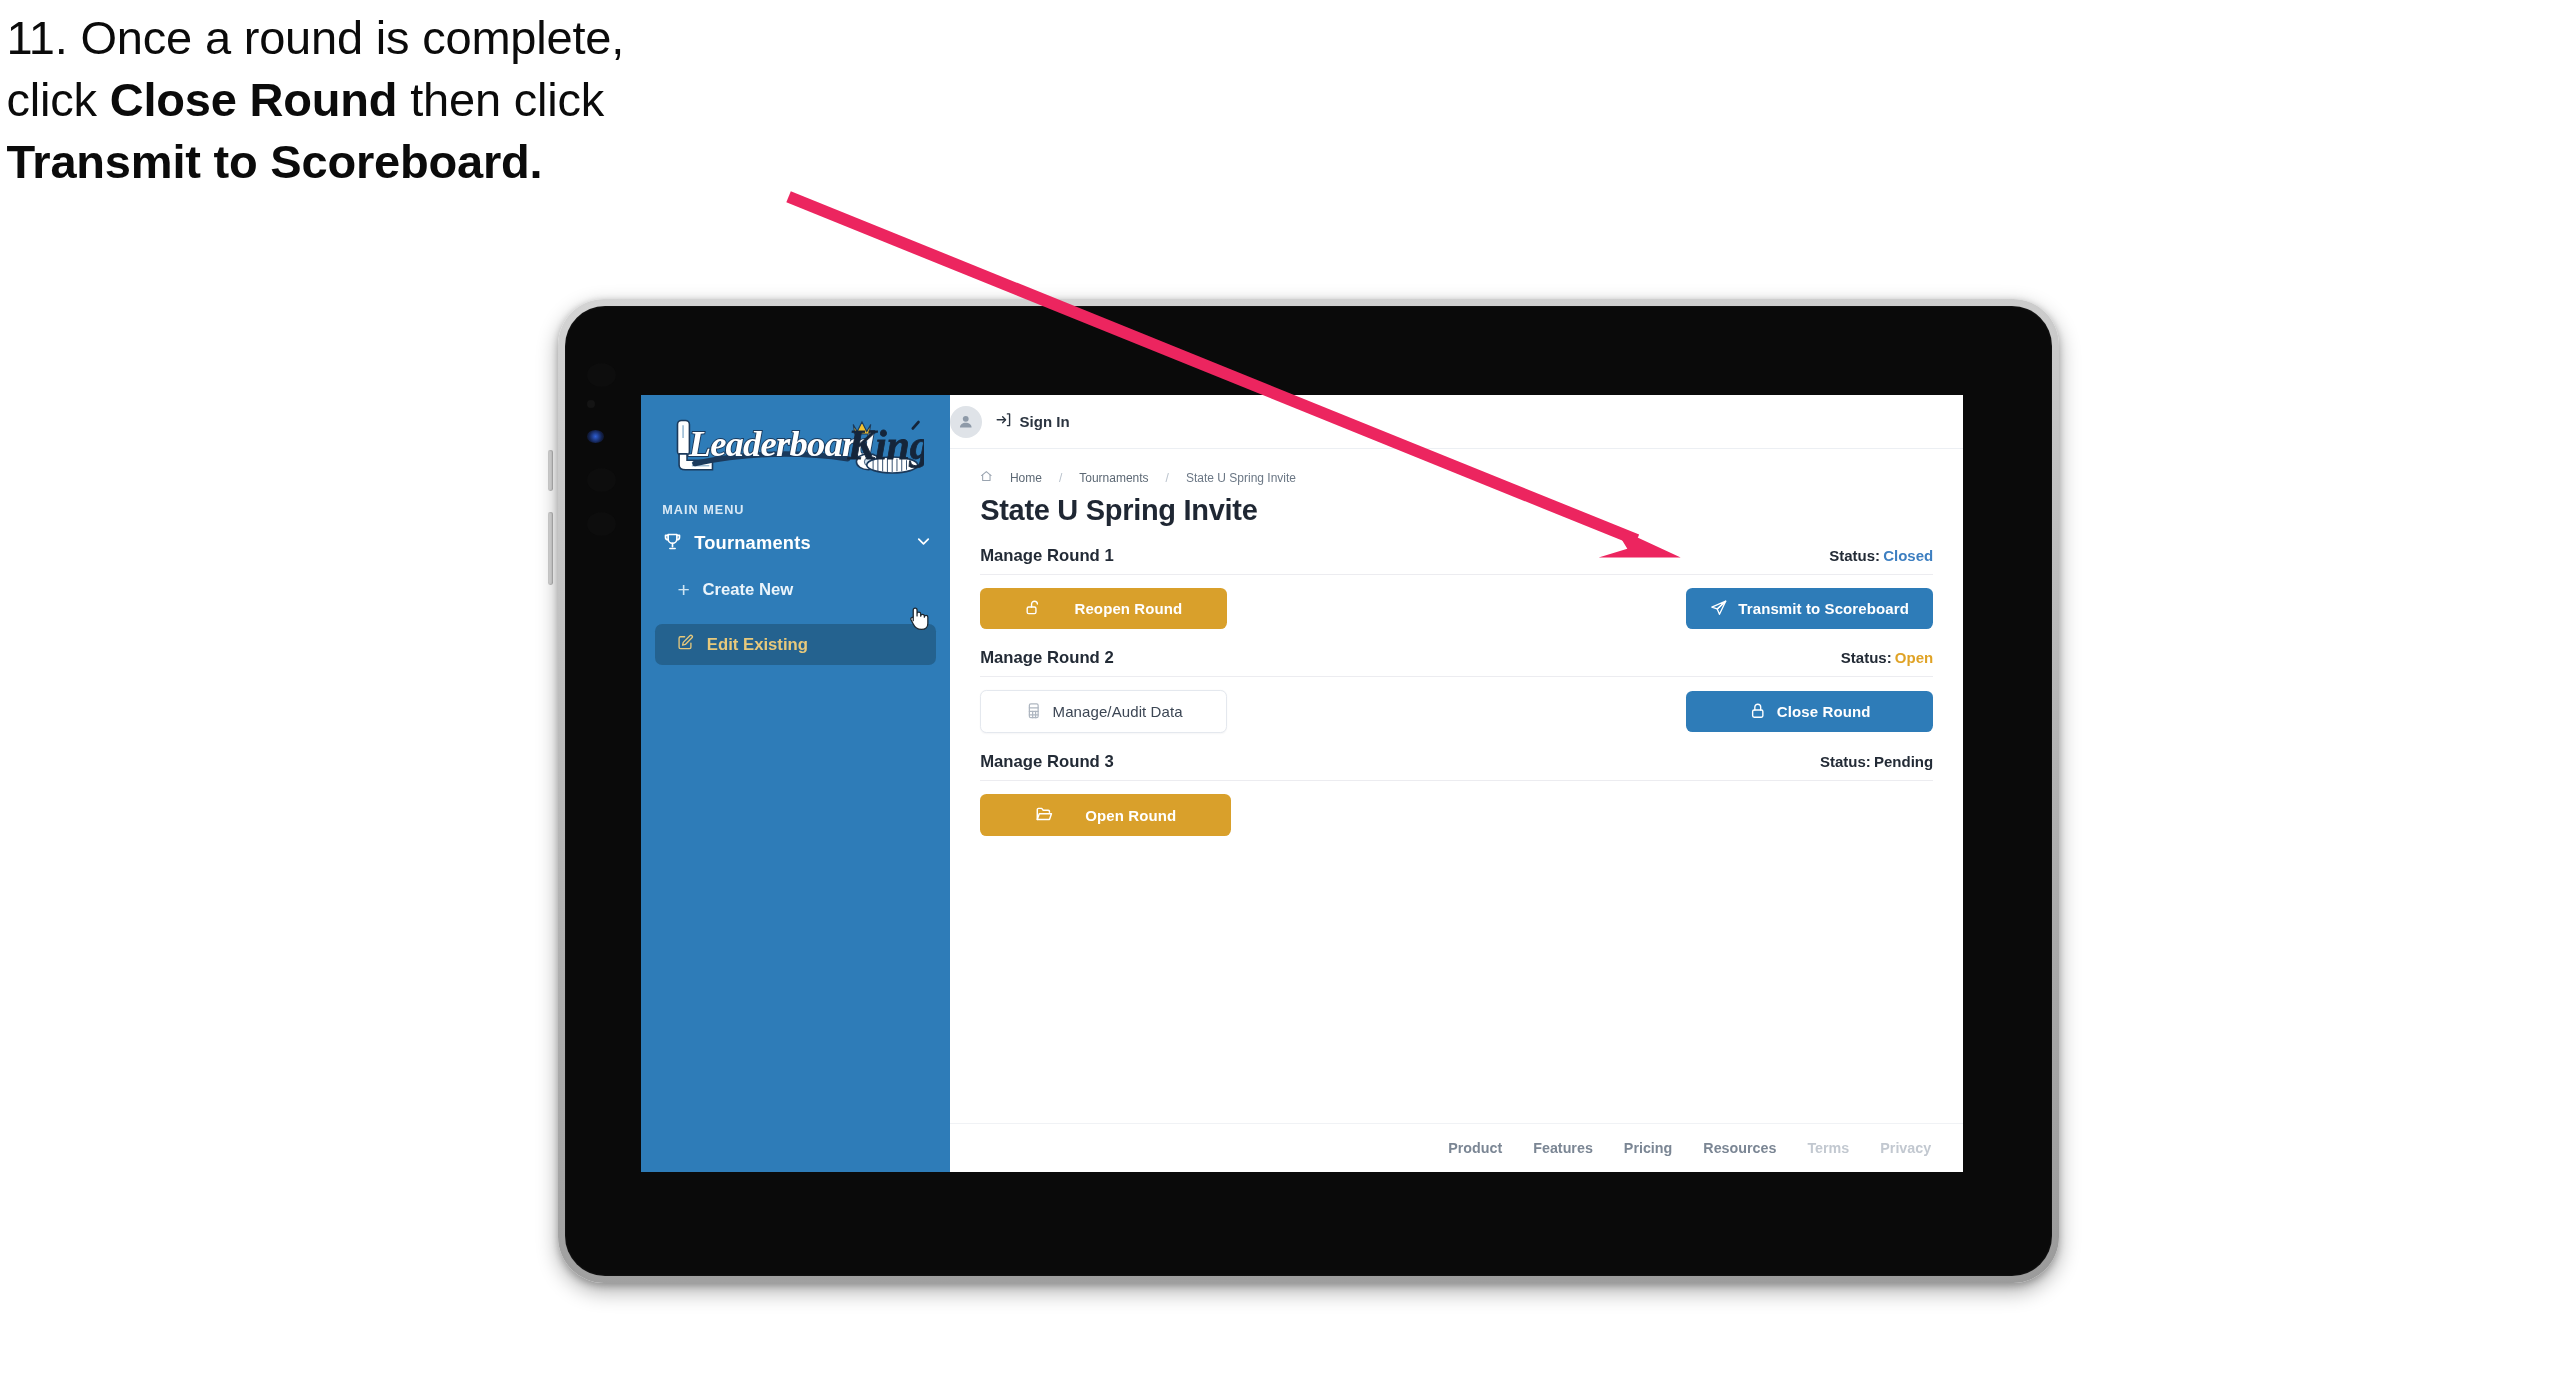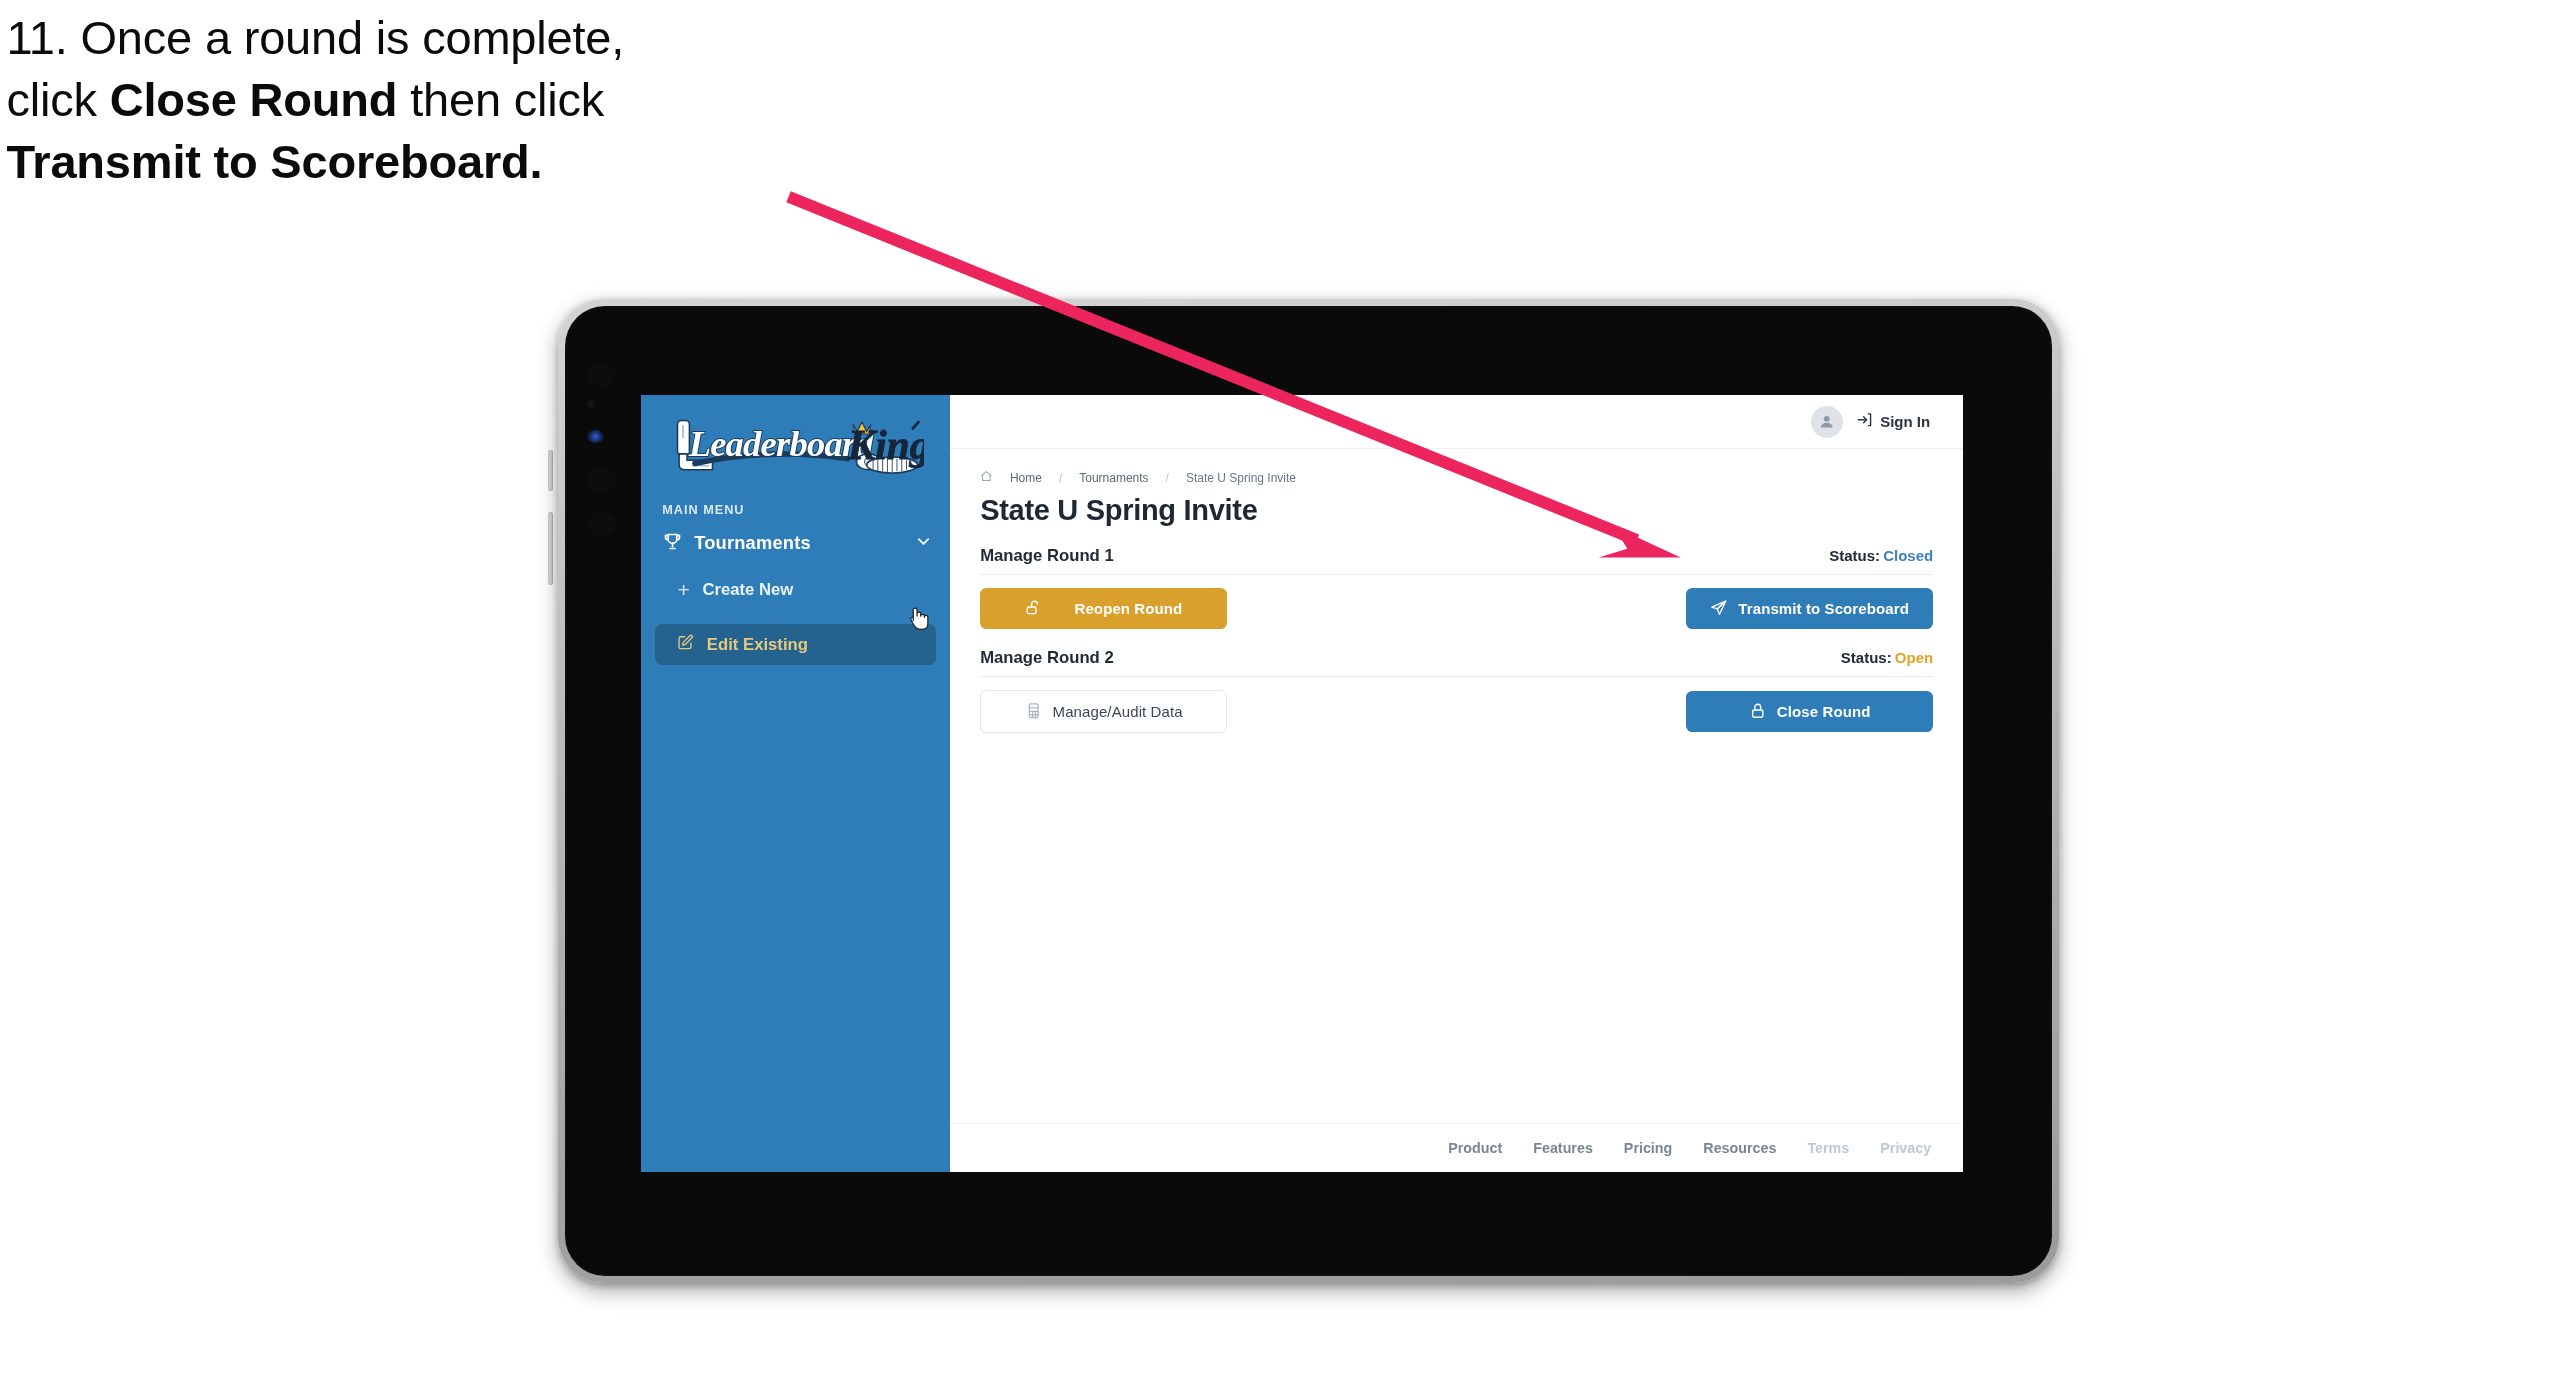--- a/index.html
+++ b/index.html
@@ -88,21 +88,21 @@
   .sub-item.active { background:#24628f; color:#e7c97c; }
   .sub-item .plus { font-size:21px; font-weight:300; line-height:1; color:#cfe5f3; }
 
   
   #cursor { position:absolute; left:265px; top:209px; width:24px; height:27px; }
 
   
   #main { flex:1; display:flex; flex-direction:column; background:#fff; min-width:0; }
   #topbar {
     height:54px; flex:0 0 54px; display:flex; align-items:center;
-    justify-content:flex-end; gap:12.7px; padding-right:33px;
+    justify-content:flex-start; gap:12.7px; padding-right:24px;
     border-bottom:0.8px solid #eceff3; background:#fff;
   }
   .avatar {
     width:32px; height:32px; border-radius:50%; background:#dfe3e8;
     display:flex; align-items:center; justify-content:center;
   }
   .signin { display:flex; align-items:center; gap:7.2px; }
   .signin .txt { font-size:15px; font-weight:bold; color:#2b3440; }
 
   #content { flex:1; padding:21px 30px 0 30px; min-height:0; }
@@ -365,20 +365,40 @@
                     <svg width="17.5" height="17.5" viewBox="0 0 24 24" fill="none" stroke="#ffffff" stroke-width="1.9" stroke-linecap="round" stroke-linejoin="round">
                       <rect x="5" y="11" width="14" height="10" rx="2"></rect>
                       <path d="M8 11V7a4 4 0 0 1 8 0v4"></path>
                     </svg>
                   </span>
                   <span>Close Round</span>
                 </button>
               </div>
             </div>
 
+            <div class="round">
+              <div class="round-head">
+                <span class="round-title">Manage Round 3</span>
+                <span class="round-status">
+                  <span>Status:</span><span class="val pending">Pending</span>
+                </span>
+              </div>
+              <div class="round-body">
+                <button class="btn gold w-open">
+                  <span>
+                    <svg width="18.3" height="18.3" viewBox="0 0 24 24" fill="none" stroke="#ffffff" stroke-width="1.9" stroke-linecap="round" stroke-linejoin="round">
+                      <path d="M3 19V6a1.6 1.6 0 0 1 1.6-1.6h4.2l2 2.4h6.6A1.6 1.6 0 0 1 19 8.4v1.1"></path>
+                      <path d="M3 19l2.6-7.4h16L19 19z"></path>
+                    </svg>
+                  </span>
+                  <span>Open Round</span>
+                </button>
+                <span class="spacer"></span>
+              </div>
+            </div>
 
           </div>
 
           <div id="footer">
             <a href="#">Product</a>
             <a href="#">Features</a>
             <a href="#">Pricing</a>
             <a href="#">Resources</a>
             <a href="#" class="dim">Terms</a>
             <a href="#" class="dim">Privacy</a>

